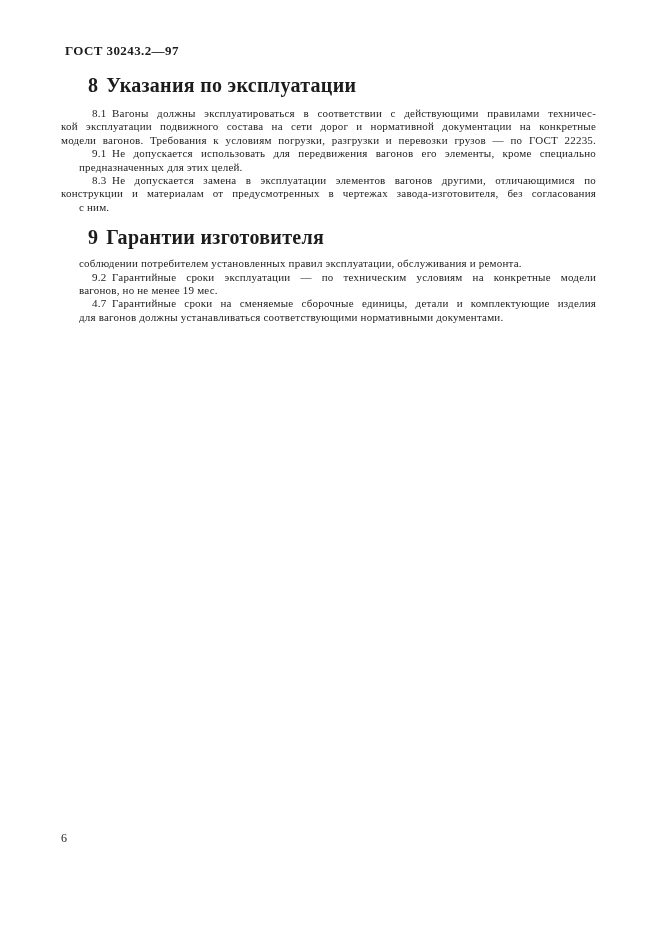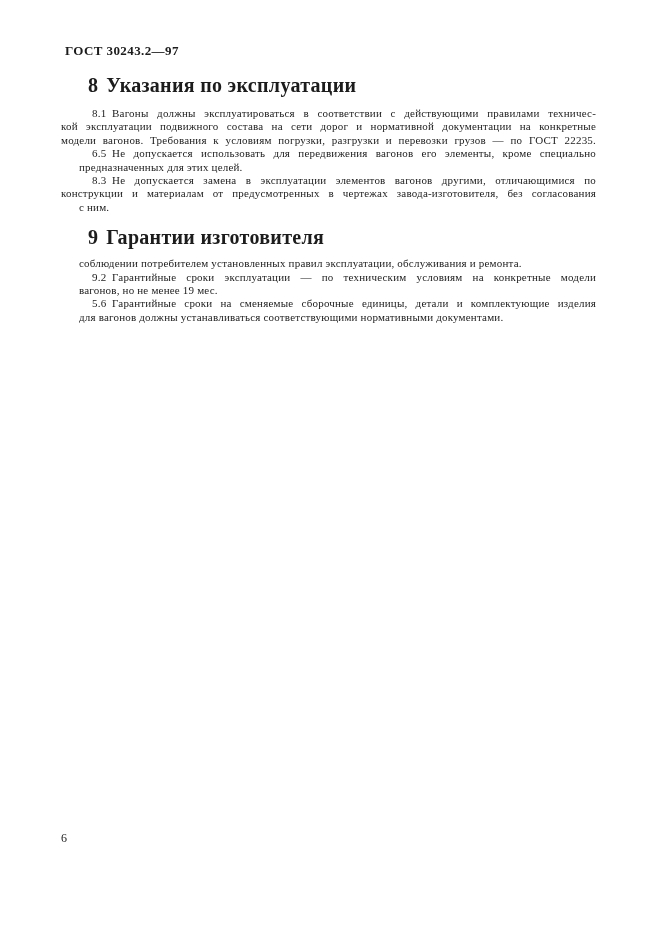--- a/index.html
+++ b/index.html
@@ -74,21 +74,21 @@
     <h2 class="section-heading">
       <span class="sec-num">8</span><span class="sec-title">Указания по эксплуатации</span>
     </h2>
     <div class="paragraphs">
             <div class="paragraph">
               <div class="line first">8.1 Вагоны должны эксплуатироваться в соответствии с действующими правилами техничес-</div>
               <div class="line">кой эксплуатации подвижного состава на сети дорог и нормативной документации на конкретные</div>
               <div class="line">модели вагонов. Требования к условиям погрузки, разгрузки и перевозки грузов — по ГОСТ 22235.</div>
             </div>
             <div class="paragraph">
-              <div class="line first">6.5 Не допускается использовать для передвижения вагонов его элементы, кроме специально</div>
+              <div class="line first">9.1 Не допускается использовать для передвижения вагонов его элементы, кроме специально</div>
               <div class="line last">предназначенных для этих целей.</div>
             </div>
             <div class="paragraph">
               <div class="line first">8.3 Не допускается замена в эксплуатации элементов вагонов другими, отличающимися по</div>
               <div class="line">конструкции и материалам от предусмотренных в чертежах завода-изготовителя, без согласования</div>
               <div class="line last">с ним.</div>
             </div>
           </div>
   </section>
 
@@ -98,21 +98,21 @@
     </h2>
     <div class="paragraphs">
             <div class="paragraph">
               <div class="line last">соблюдении потребителем установленных правил эксплуатации, обслуживания и ремонта.</div>
             </div>
             <div class="paragraph">
               <div class="line first">9.2 Гарантийные сроки эксплуатации — по техническим условиям на конкретные модели</div>
               <div class="line last">вагонов, но не менее 19 мес.</div>
             </div>
             <div class="paragraph">
-              <div class="line first">5.6 Гарантийные сроки на сменяемые сборочные единицы, детали и комплектующие изделия</div>
+              <div class="line first">4.7 Гарантийные сроки на сменяемые сборочные единицы, детали и комплектующие изделия</div>
               <div class="line last">для вагонов должны устанавливаться соответствующими нормативными документами.</div>
             </div>
           </div>
   </section>
 </div>
   </div>
   <div class="page-number">6</div>
 </div>
 
 </body></html>

